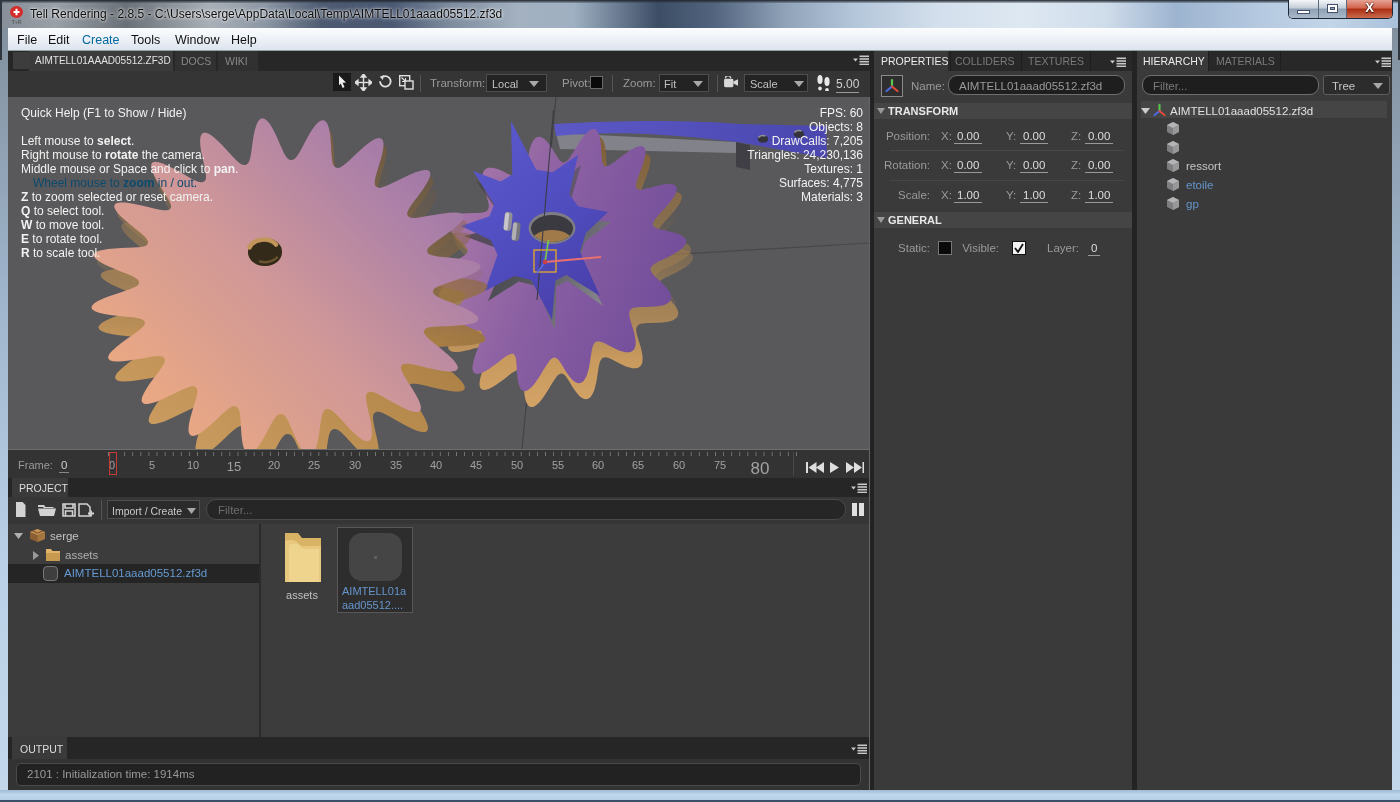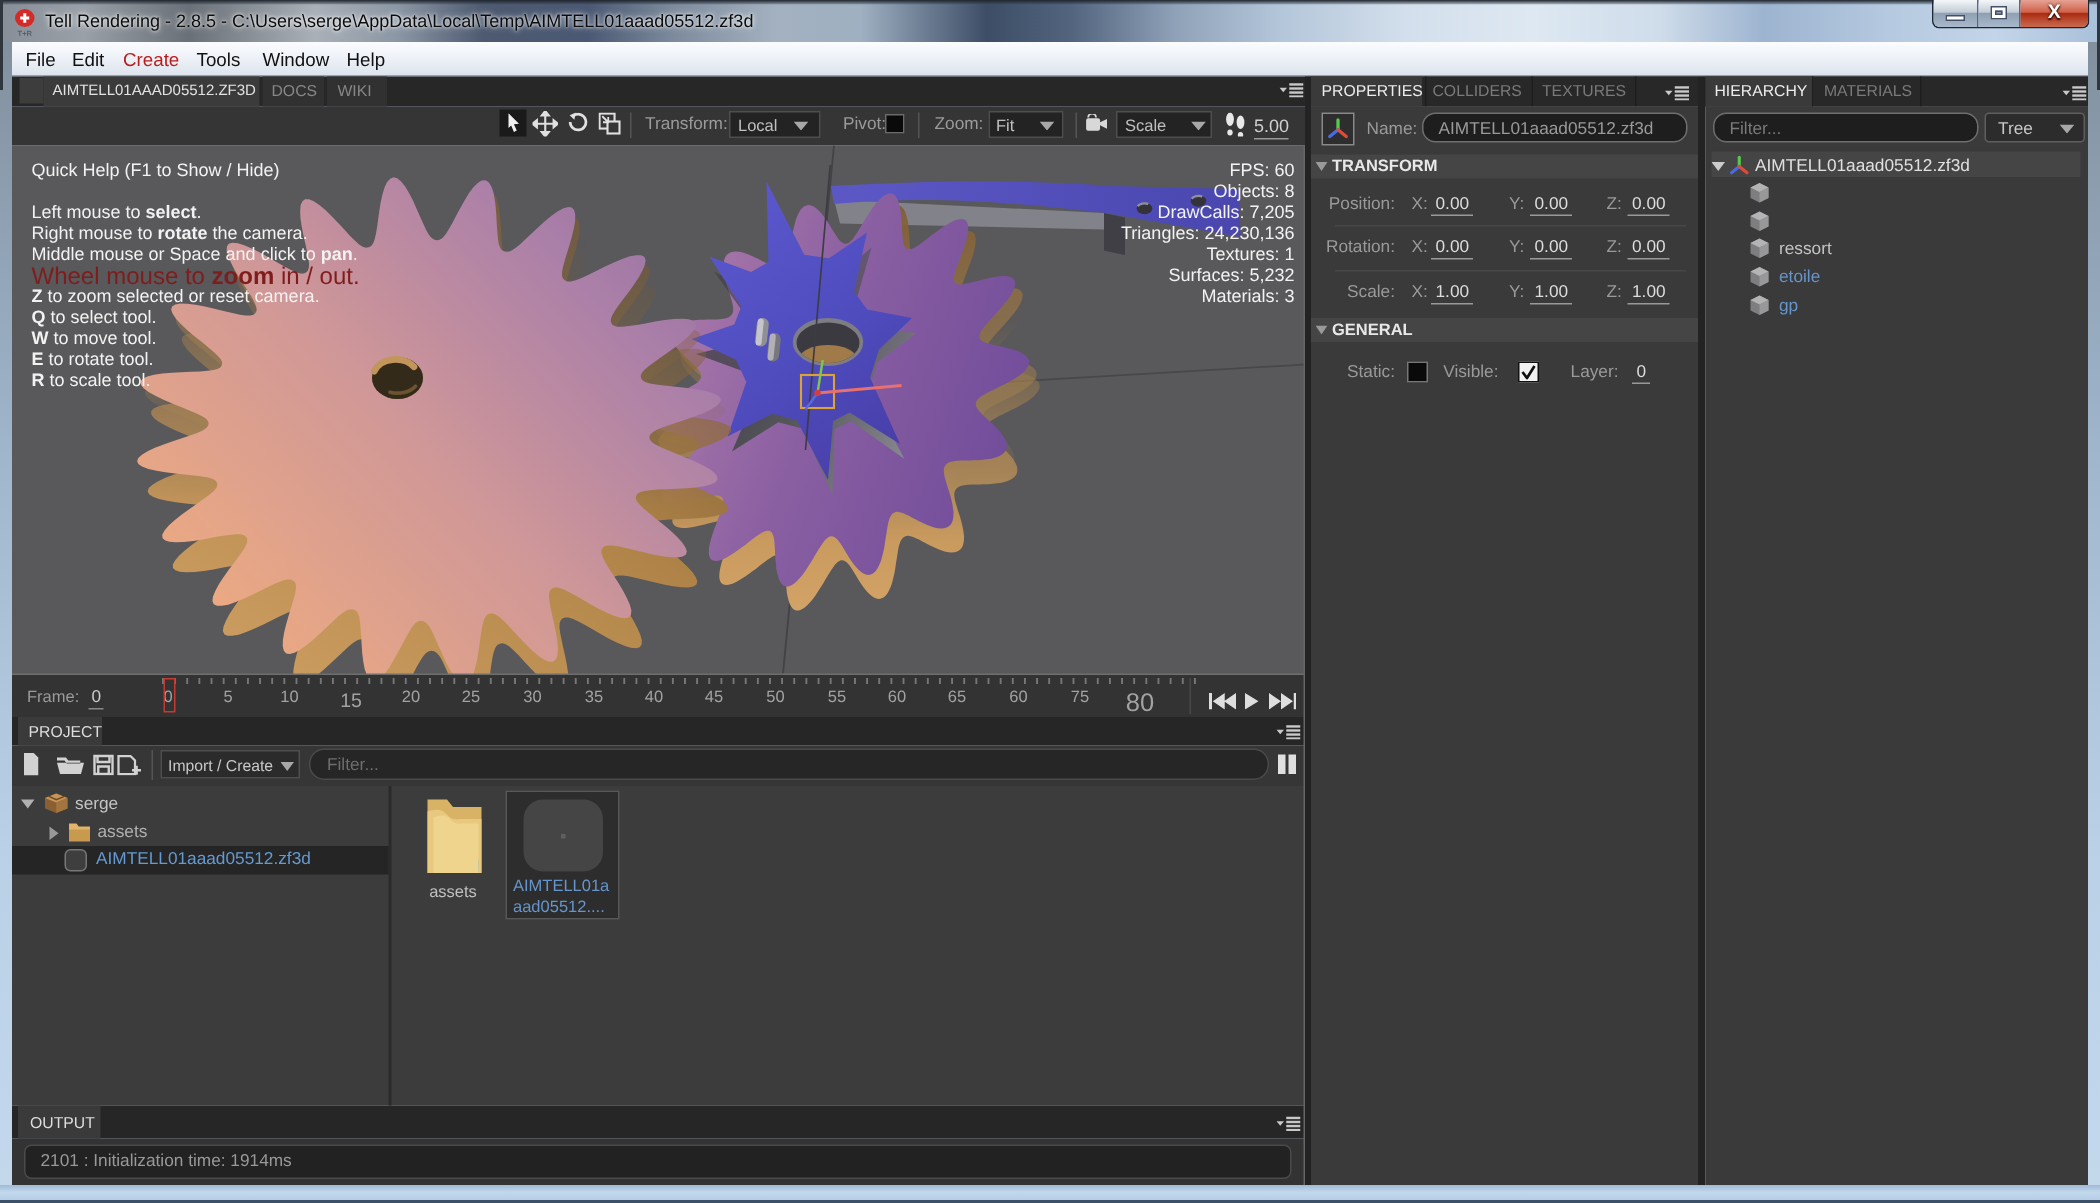--- a/index.html
+++ b/index.html
@@ -32,21 +32,21 @@
    <div style="position:absolute;left:8px;top:4px;width:11px;height:9px;background:#fff;border:1px solid #44506a"></div>
    <div style="position:absolute;left:11px;top:7px;width:5px;height:3px;background:#8fa0b4;border:1px solid #44506a"></div>
  </div>
  <div style="flex:1;height:100%;background:linear-gradient(#e5a294,#d2614a 45%,#ab2d12 50%,#c96a4e);position:relative;
   font-size:13px;font-weight:bold;color:#fff;text-align:center;line-height:16px;text-shadow:0 0 2px #30100a,0 1px 1px #30100a">X</div>
 </div>
 
 <div class="ab" style="left:8px;top:28px;width:1384px;height:23px;background:linear-gradient(#fbfcfe,#edf1f7 50%,#dde4ee);border-bottom:1px solid #98a0aa"></div>
 <div class="tx" style="left:17px;top:33px;font-size:12.5px;color:#111">File</div>
 <div class="tx" style="left:48px;top:33px;font-size:12.5px;color:#111">Edit</div>
-<div class="tx" style="left:82px;top:33px;font-size:12.5px;color:#b91c1c">Create</div>
+<div class="tx" style="left:82px;top:33px;font-size:12.5px;color:#0369a1">Create</div>
 <div class="tx" style="left:131px;top:33px;font-size:12.5px;color:#111">Tools</div>
 <div class="tx" style="left:175px;top:33px;font-size:12.5px;color:#111">Window</div>
 <div class="tx" style="left:231px;top:33px;font-size:12.5px;color:#111">Help</div>
 
 <div class="ab" style="left:8px;top:51px;width:1384px;height:20px;background:#272727"></div>
 <div class="ab" style="left:13px;top:52px;width:16px;height:17px;background:#3d3d3d"></div>
 <div class="ab" style="left:29px;top:51px;width:144px;height:20px;background:#3b3b3b"></div>
 <div class="tx" style="left:35px;top:55px;font-size:10px;color:#e2e2e2">AIMTELL01AAAD05512.ZF3D</div>
 <div class="ab" style="left:175px;top:51px;width:41px;height:20px;background:#313131"></div>
 <div class="tx" style="left:181px;top:55px;font-size:10.5px;color:#878787">DOCS</div>
@@ -266,32 +266,32 @@
       <ellipse cx="-21" cy="-35" rx="17" ry="14" fill="#342a19"></ellipse>
       <path d="M-36.5,-39.5 A15,11.5 0 0,1 -10,-42.5" fill="none" stroke="#c2965a" stroke-width="4.5" stroke-linecap="round"></path>
       <path d="M-9,-29.5 A15,11.5 0 0,1 -26,-25.5" fill="none" stroke="#6b5430" stroke-width="2.5" stroke-linecap="round"></path>
     </g>
 
 </svg>
 <div class="tx" style="left:21px;top:106px;font-size:12px;color:#f2f2f2">Quick Help (F1 to Show / Hide)</div>
 <div class="tx" style="left:21px;top:134px;font-size:12px;color:#f2f2f2">Left mouse to <b>select</b>.</div>
 <div class="tx" style="left:21px;top:148px;font-size:12px;color:#f2f2f2">Right mouse to <b>rotate</b> the camera.</div>
 <div class="tx" style="left:21px;top:162px;font-size:12px;color:#f2f2f2">Middle mouse or Space and click to <b>pan</b>.</div>
-<div class="tx" style="left:21px;top:176px;font-size:16px;color:#7f1d1d">Wheel mouse to <b>zoom</b> in / out.</div>
+<div class="tx" style="left:33px;top:176px;font-size:12px;color:#0c4a6e">Wheel mouse to <b>zoom</b> in / out.</div>
 <div class="tx" style="left:21px;top:190px;font-size:12px;color:#f2f2f2"><b>Z</b> to zoom selected or reset camera.</div>
 <div class="tx" style="left:21px;top:204px;font-size:12px;color:#f2f2f2"><b>Q</b> to select tool.</div>
 <div class="tx" style="left:21px;top:218px;font-size:12px;color:#f2f2f2"><b>W</b> to move tool.</div>
 <div class="tx" style="left:21px;top:232px;font-size:12px;color:#f2f2f2"><b>E</b> to rotate tool.</div>
 <div class="tx" style="left:21px;top:246px;font-size:12px;color:#f2f2f2"><b>R</b> to scale tool.</div>
 <div class="tx" style="right:537px;top:106px;font-size:12px;color:#f2f2f2">FPS: 60</div>
 <div class="tx" style="right:537px;top:120px;font-size:12px;color:#f2f2f2">Objects: 8</div>
 <div class="tx" style="right:537px;top:134px;font-size:12px;color:#f2f2f2">DrawCalls: 7,205</div>
 <div class="tx" style="right:537px;top:148px;font-size:12px;color:#f2f2f2">Triangles: 24,230,136</div>
 <div class="tx" style="right:537px;top:162px;font-size:12px;color:#f2f2f2">Textures: 1</div>
-<div class="tx" style="right:537px;top:176px;font-size:12px;color:#f2f2f2">Surfaces: 5,232</div>
+<div class="tx" style="right:537px;top:176px;font-size:12px;color:#f2f2f2">Surfaces: 4,775</div>
 <div class="tx" style="right:537px;top:190px;font-size:12px;color:#f2f2f2">Materials: 3</div>
 
 <div class="ab" style="left:8px;top:449px;width:862px;height:1px;background:#6e6e6e"></div>
 <div class="ab" style="left:8px;top:450px;width:862px;height:28px;background:#333333"></div>
 <div class="tx" style="left:18px;top:459px;font-size:11px;color:#9a9a9a">Frame:</div>
 <div class="tx" style="left:59px;top:459px;font-size:11.5px;color:#cccccc;border-bottom:1px solid #888;padding:0 2px 1px">0</div>
 <div class="ab" style="left:108px;top:452px;width:692px;height:24px;
  background:repeating-linear-gradient(90deg,#777 0,#777 1px,transparent 1px,transparent 8.1px);background-size:8.1px 4px;background-repeat:repeat-x"></div>
 <div class="ab" style="left:793px;top:452px;width:1px;height:24px;background:#484848"></div>
 <div class="tx" style="left:112px;top:459px;font-size:11px;color:#a2a2a2;transform:translateX(-50%)">0</div>

